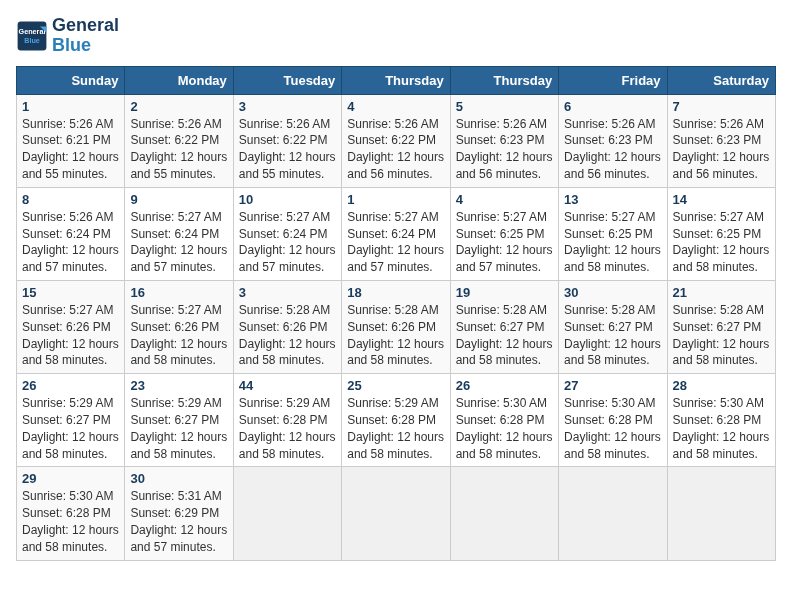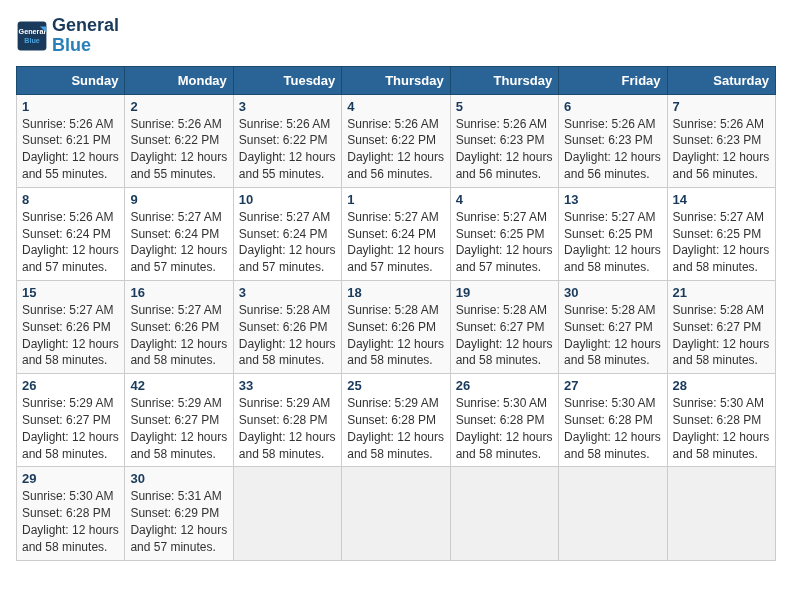--- a/index.html
+++ b/index.html
@@ -276,28 +276,28 @@
       </tr>
       <tr>
         <td>
           <span class="day-num">26</span>
           <div class="day-info" style="white-space: pre-line;">Sunrise: 5:29 AM
 Sunset: 6:27 PM
 Daylight: 12 hours
 and 58 minutes.</div>
         </td>
         <td>
-          <span class="day-num">42</span>
+          <span class="day-num">23</span>
           <div class="day-info" style="white-space: pre-line;">Sunrise: 5:29 AM
 Sunset: 6:27 PM
 Daylight: 12 hours
 and 58 minutes.</div>
         </td>
         <td>
-          <span class="day-num">33</span>
+          <span class="day-num">44</span>
           <div class="day-info" style="white-space: pre-line;">Sunrise: 5:29 AM
 Sunset: 6:28 PM
 Daylight: 12 hours
 and 58 minutes.</div>
         </td>
         <td>
           <span class="day-num">25</span>
           <div class="day-info" style="white-space: pre-line;">Sunrise: 5:29 AM
 Sunset: 6:28 PM
 Daylight: 12 hours

